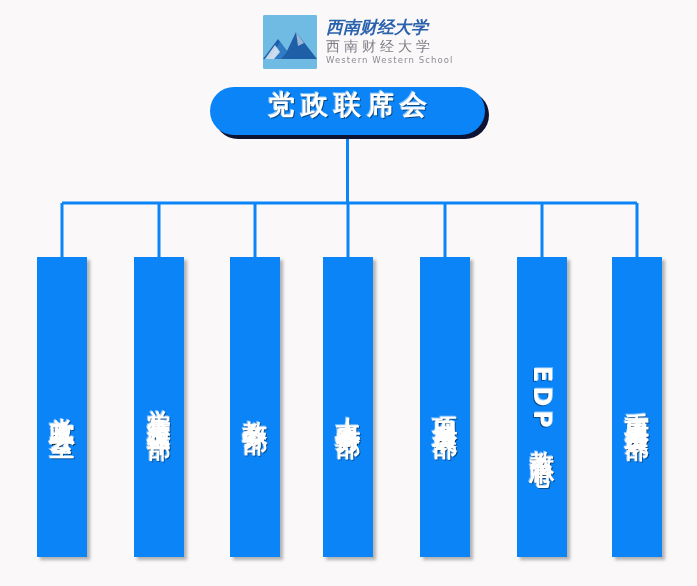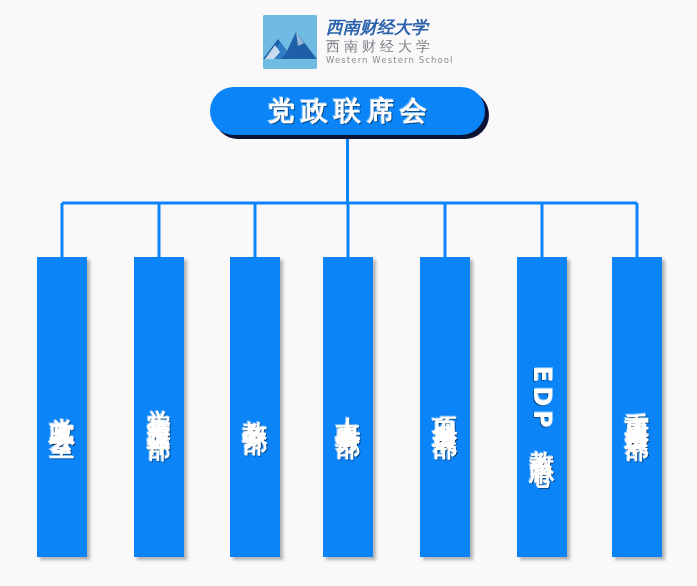--- a/index.html
+++ b/index.html
@@ -98,21 +98,20 @@
     border-radius: 24px;
     background: #0c1333;
   }
   .root-face {
     position: absolute;
     left: 0; top: 0;
     width: 275px; height: 48px;
     border-radius: 24px;
     background: #0a84f7;
     display: flex;
-    align-items: center;
     justify-content: center;
   }
   .root-label {
     font-size: 27px;
     font-weight: bold;
     color: #ffffff;
     letter-spacing: 6px;
     text-indent: 6px;
     text-shadow:
        1px 1px 0 rgba(0,0,0,0.45),

